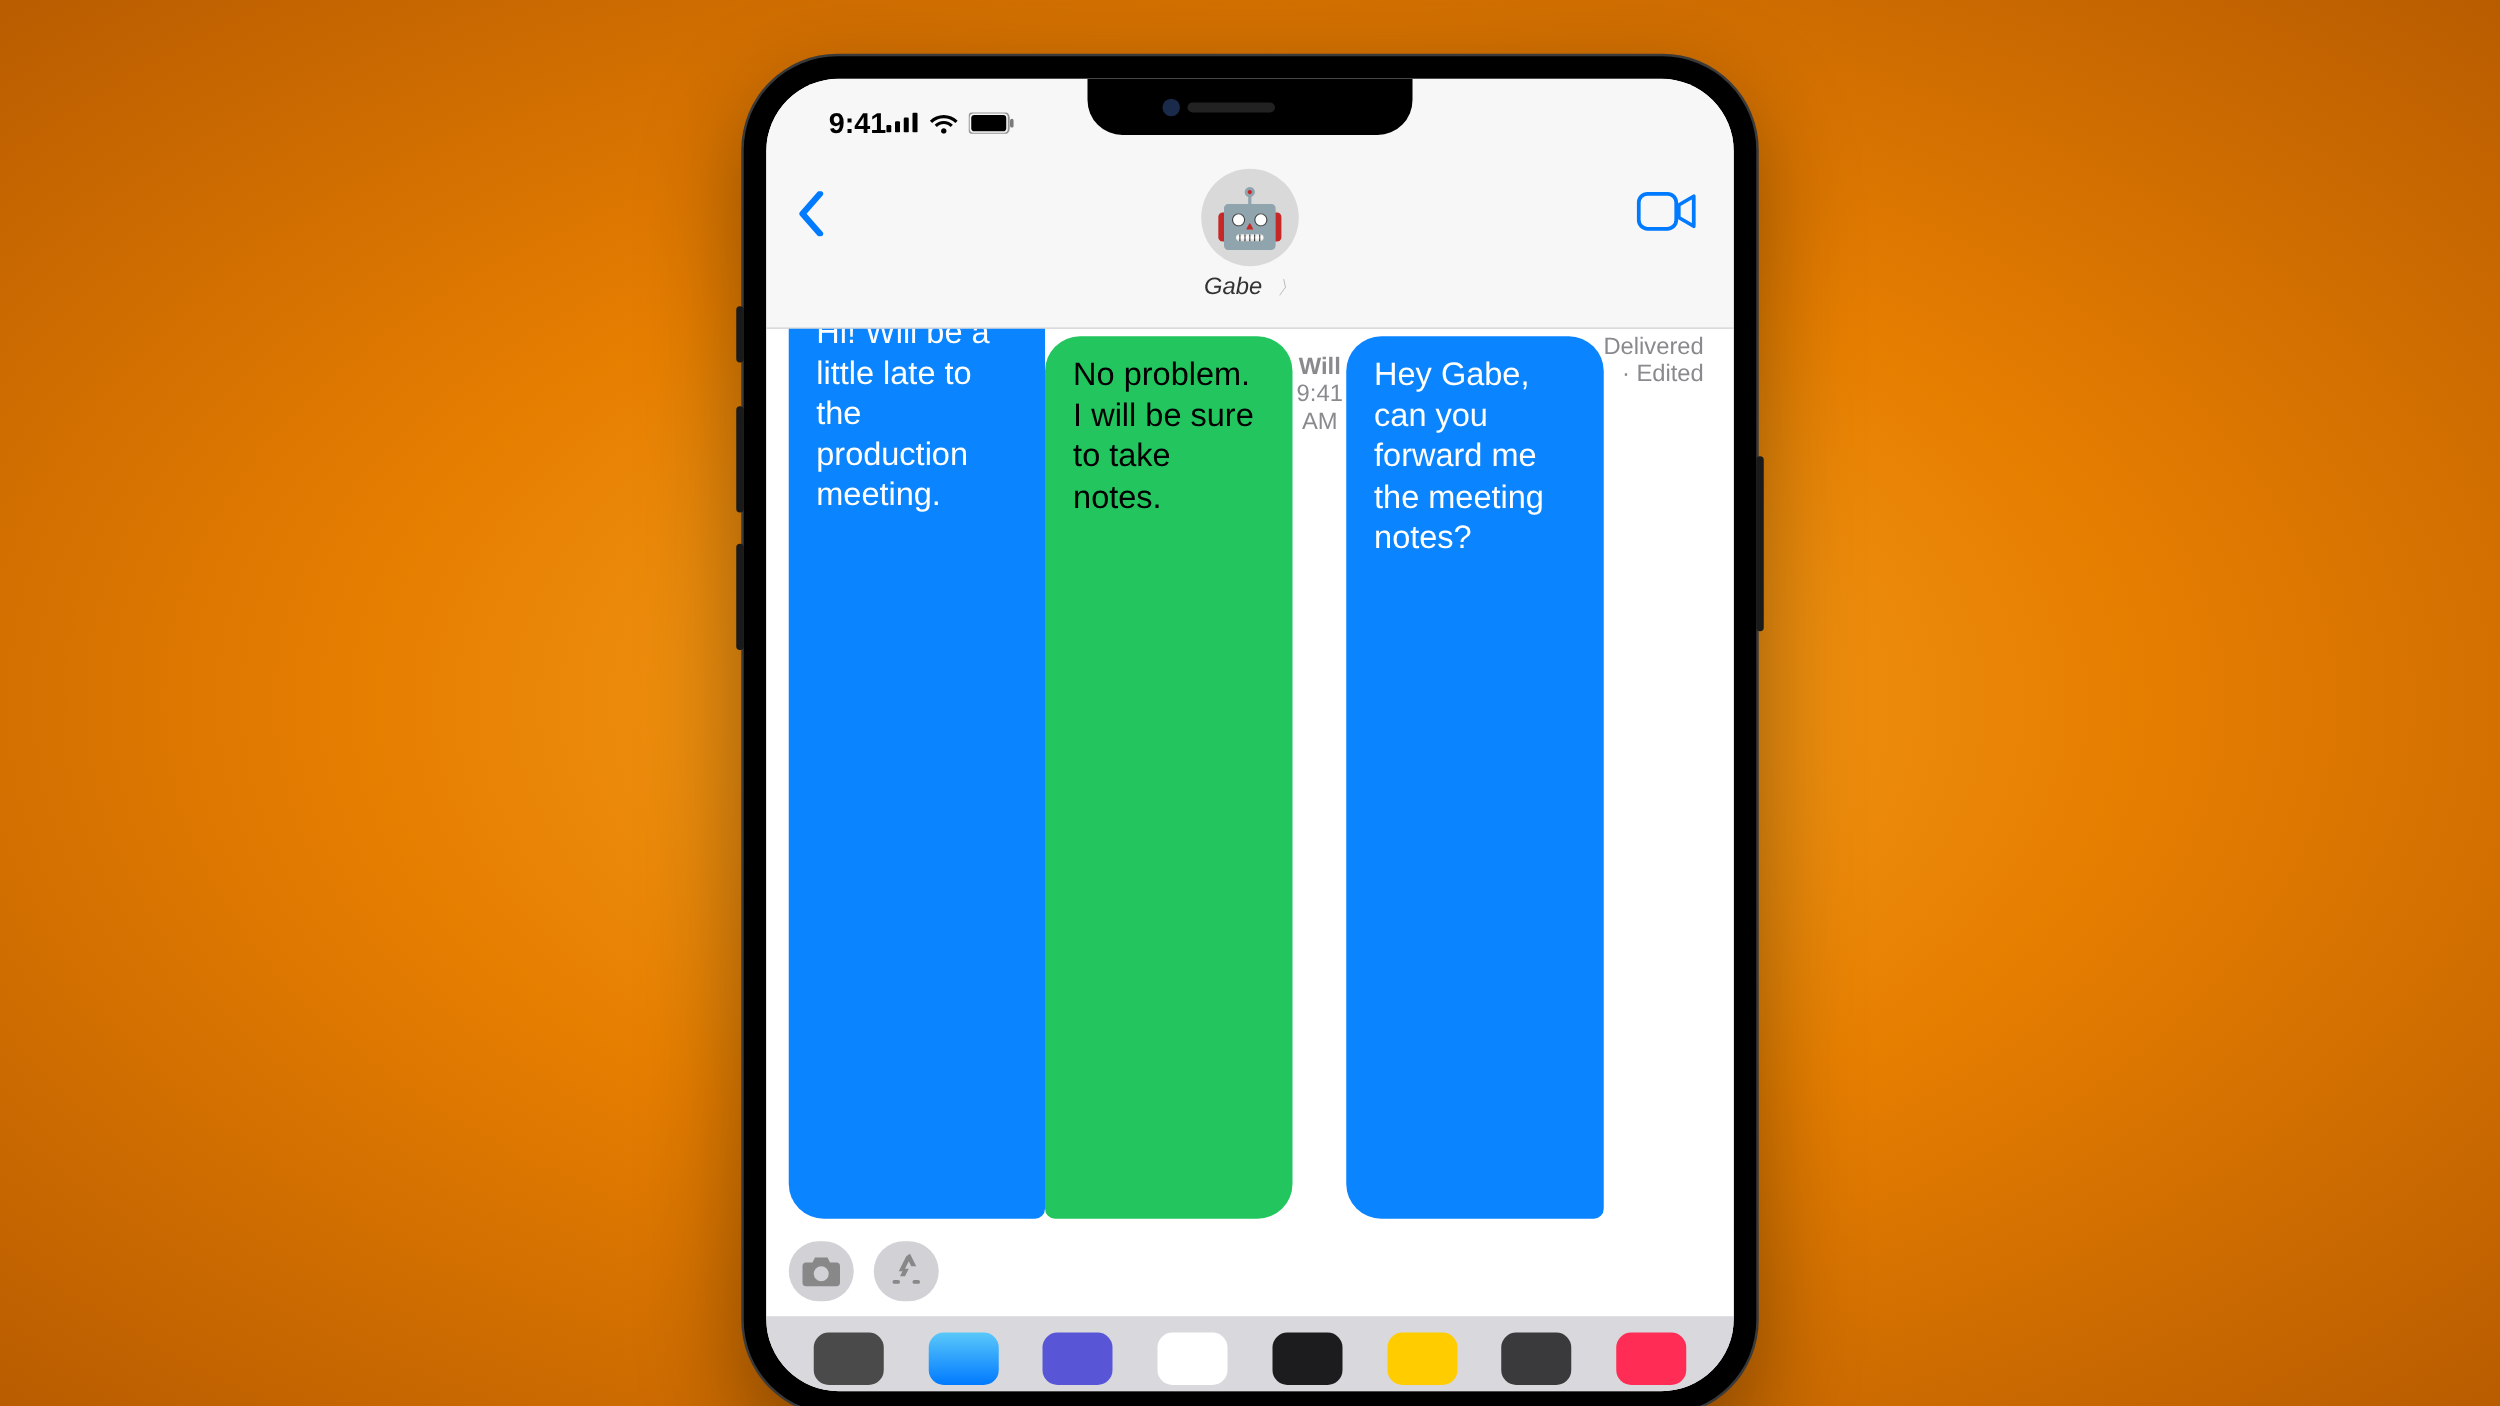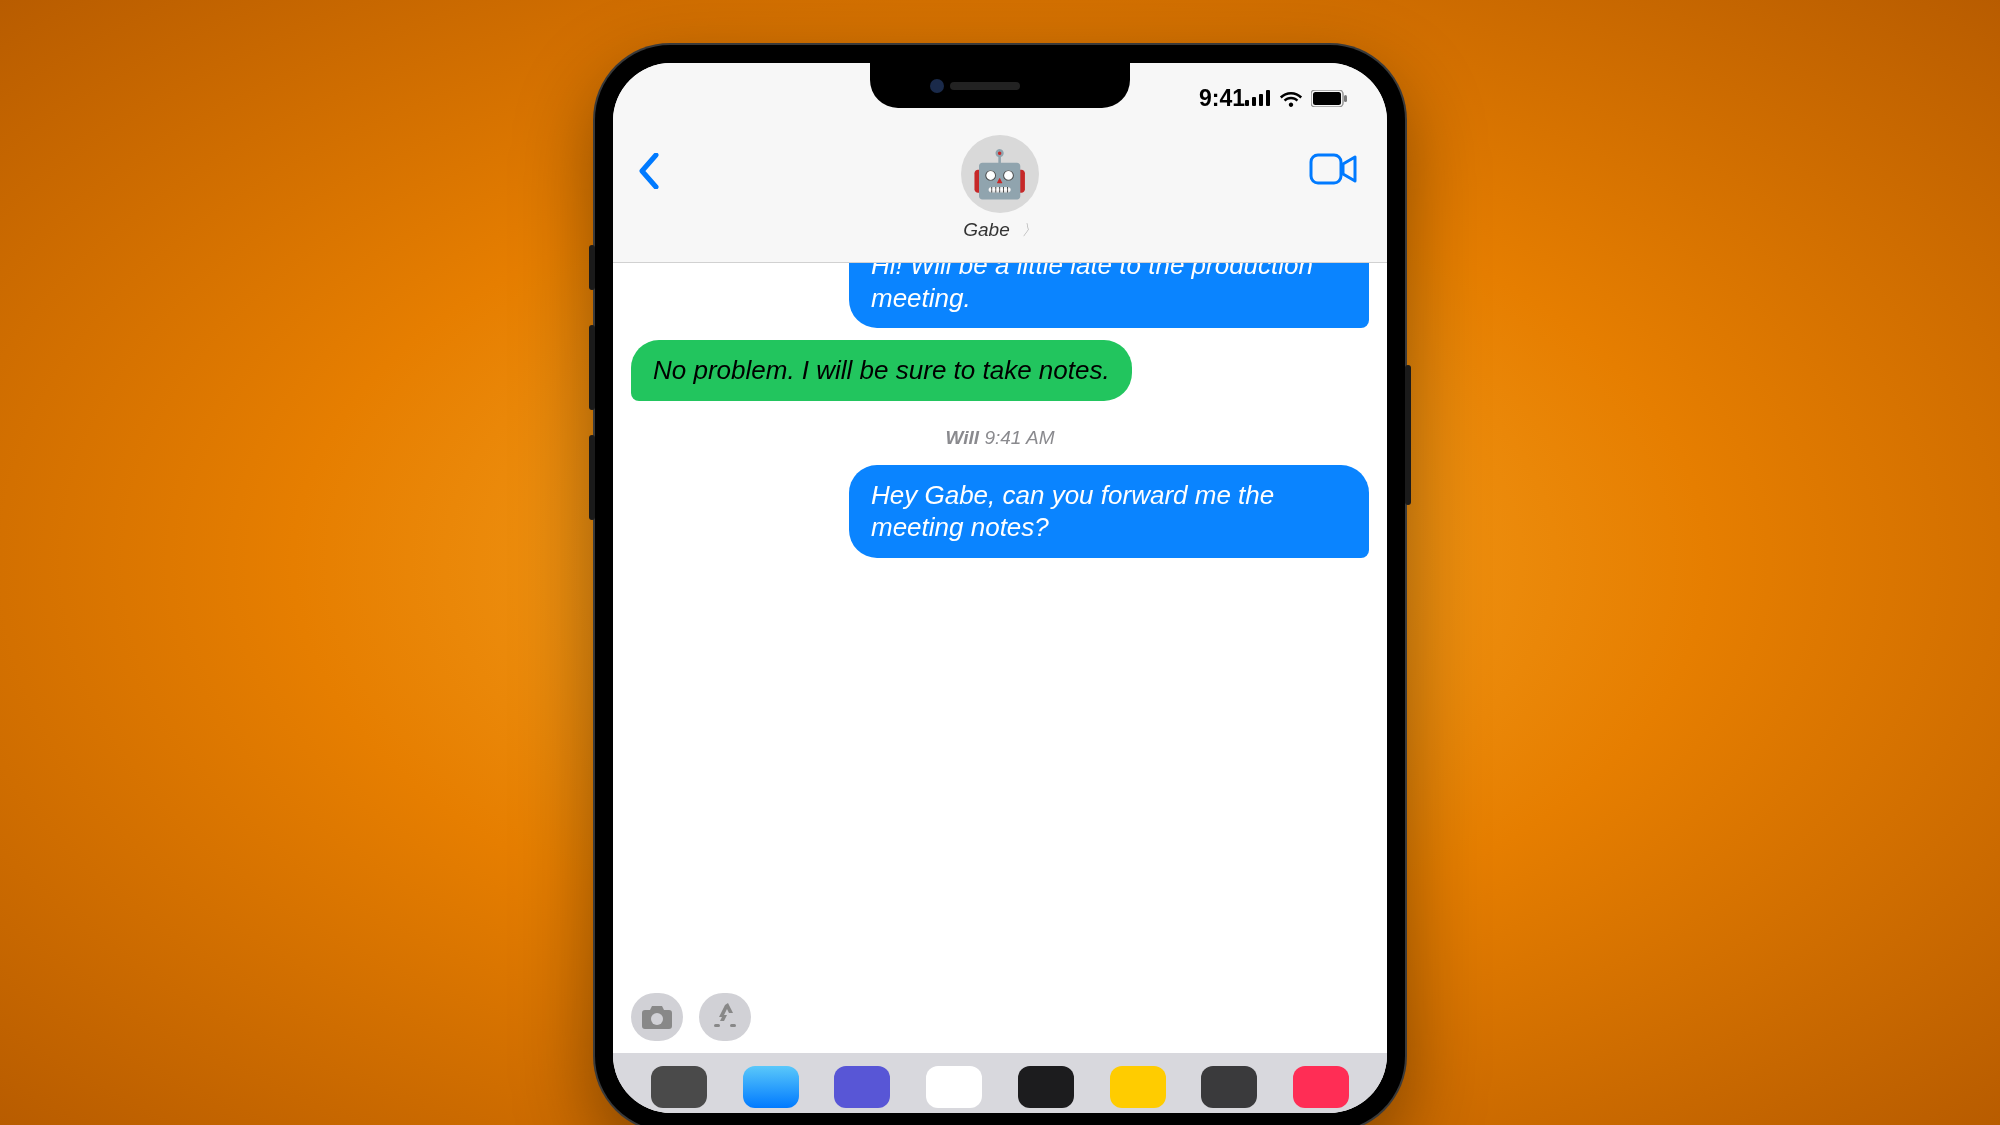--- a/index.html
+++ b/index.html
@@ -53,21 +53,21 @@
     z-index: 10;
     display:flex;
     align-items:center;
     justify-content:center;
   }
   .speaker { width:70px; height:8px; background:#222; border-radius:4px; margin-right:30px;}
   .camera-dot { width:14px; height:14px; background:#1a2a4a; border-radius:50%; position:absolute; left:60px; top:16px;}
   .status-bar {
     height: 60px;
     display: flex;
-    justify-content: flex-end;
+    justify-content: flex-start;
     align-items: center;
     padding: 10px 40px 0 50px;
     font-weight: 600;
     font-size: 23px;
     background: #f7f7f7;
   }
   .status-right { display:flex; align-items:center; gap:8px; }
   .nav-header {
     background: #f7f7f7;
     border-bottom: 1px solid #d1d1d1;
@@ -91,22 +91,20 @@
     font-size:46px;
   }
   .contact-name { font-size:19px; color:#333; margin-top:6px; display:flex; align-items:center; gap:12px;font-style:italic;}
   .contact-name .chev { color:#aaa; font-size:15px; }
   .messages {
     flex:1;
     overflow:hidden;
     background:#fff;
     padding: 0 18px;
     display:flex;
-    flex-direction:column;
-    font-style:italic;
   }
   .bubble-row { display:flex; margin:6px 0; }
   .bubble-row.sent { justify-content:flex-end; }
   .bubble-row.recv { justify-content:flex-start; }
   .bubble {
     max-width: 520px;
     padding: 14px 22px;
     font-size: 26px;
     line-height: 1.25;
     border-radius: 28px;
@@ -233,20 +231,21 @@
       </div>
       <div class="bubble-row recv">
         <div class="bubble"><span>No problem. I will be sure to take notes.</span></div>
       </div>
       <div class="timestamp">
         <span class="bold">Will</span> <span>9:41 AM</span>
       </div>
       <div class="bubble-row sent">
         <div class="bubble"><span>Hey Gabe, can you forward me the meeting notes?</span></div>
       </div>
+      <div class="status-line">Delivered · Edited</div>
     </div>
 
     <div class="input-bar">
       <div class="icon-btn-gray">
         <svg width="32" height="26" viewBox="0 0 32 26">
             <path d="M4 6h5l2-4h10l2 4h5a3 3 0 0 1 3 3v13a3 3 0 0 1-3 3H4a3 3 0 0 1-3-3V9a3 3 0 0 1 3-3z" fill="#888"></path>
             <circle cx="16" cy="15" r="6" fill="#d1d1d6"></circle>
           </svg>
       </div>
       <div class="icon-btn-gray">

